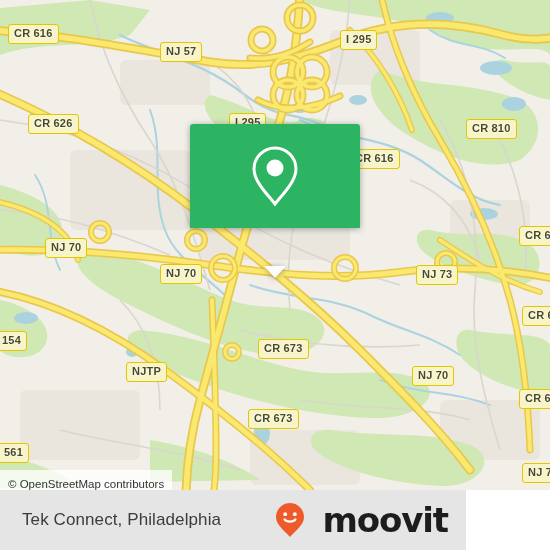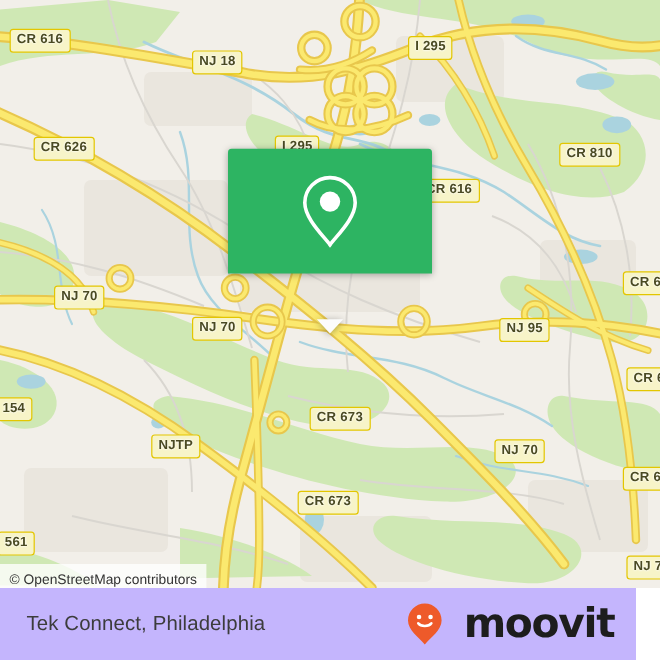--- a/index.html
+++ b/index.html
@@ -112,23 +112,23 @@
     border-left: 11px solid transparent;
     border-right: 11px solid transparent;
     border-top: 12px solid #fcfcfc;
   }
 
   
   .footer {
     position: absolute;
     left: 0;
     top: 490px;
-    width: 530px;
+    width: 466px;
     height: 60px;
-    background: #c4b5fd;
+    background: #e5e5e5;
     overflow: hidden;
   }
   .footer-inner {
     position: absolute;
     inset: 0;
     display: flex;
     align-items: center;
     justify-content: space-between;
     padding: 0 18px 0 22px;
     box-sizing: border-box;
@@ -301,30 +301,30 @@
             <circle cx="100" cy="232" r="9"></circle>
             <circle cx="232" cy="352" r="7"></circle>
           </g>
         </g>
       </defs>
       <use href="#basemap"></use>
     </svg>
 
     <div id="shield-layer">
         <div class="shield" style="left: 8px; top: 24px;">CR 616</div>
-        <div class="shield" style="left: 160px; top: 42px;">NJ 18</div>
+        <div class="shield" style="left: 160px; top: 42px;">NJ 57</div>
         <div class="shield" style="left: 340px; top: 30px;">I 295</div>
         <div class="shield" style="left: 229px; top: 113px;">I 295</div>
         <div class="shield" style="left: 28px; top: 114px;">CR 626</div>
         <div class="shield" style="left: 466px; top: 119px;">CR 810</div>
         <div class="shield" style="left: 349px; top: 149px;">CR 616</div>
         <div class="shield" style="left: 45px; top: 238px;">NJ 70</div>
         <div class="shield" style="left: 519px; top: 226px;">CR 67</div>
         <div class="shield" style="left: 160px; top: 264px;">NJ 70</div>
-        <div class="shield" style="left: 416px; top: 265px;">NJ 95</div>
+        <div class="shield" style="left: 416px; top: 265px;">NJ 73</div>
         <div class="shield" style="left: 522px; top: 306px;">CR 60</div>
         <div class="shield" style="left: -4px; top: 331px;">154</div>
         <div class="shield" style="left: 258px; top: 339px;">CR 673</div>
         <div class="shield" style="left: 126px; top: 362px;">NJTP</div>
         <div class="shield" style="left: 412px; top: 366px;">NJ 70</div>
         <div class="shield" style="left: 519px; top: 389px;">CR 60</div>
         <div class="shield" style="left: 248px; top: 409px;">CR 673</div>
         <div class="shield" style="left: -2px; top: 443px;">561</div>
         <div class="shield" style="left: 522px; top: 463px;">NJ 7</div>
       </div>

